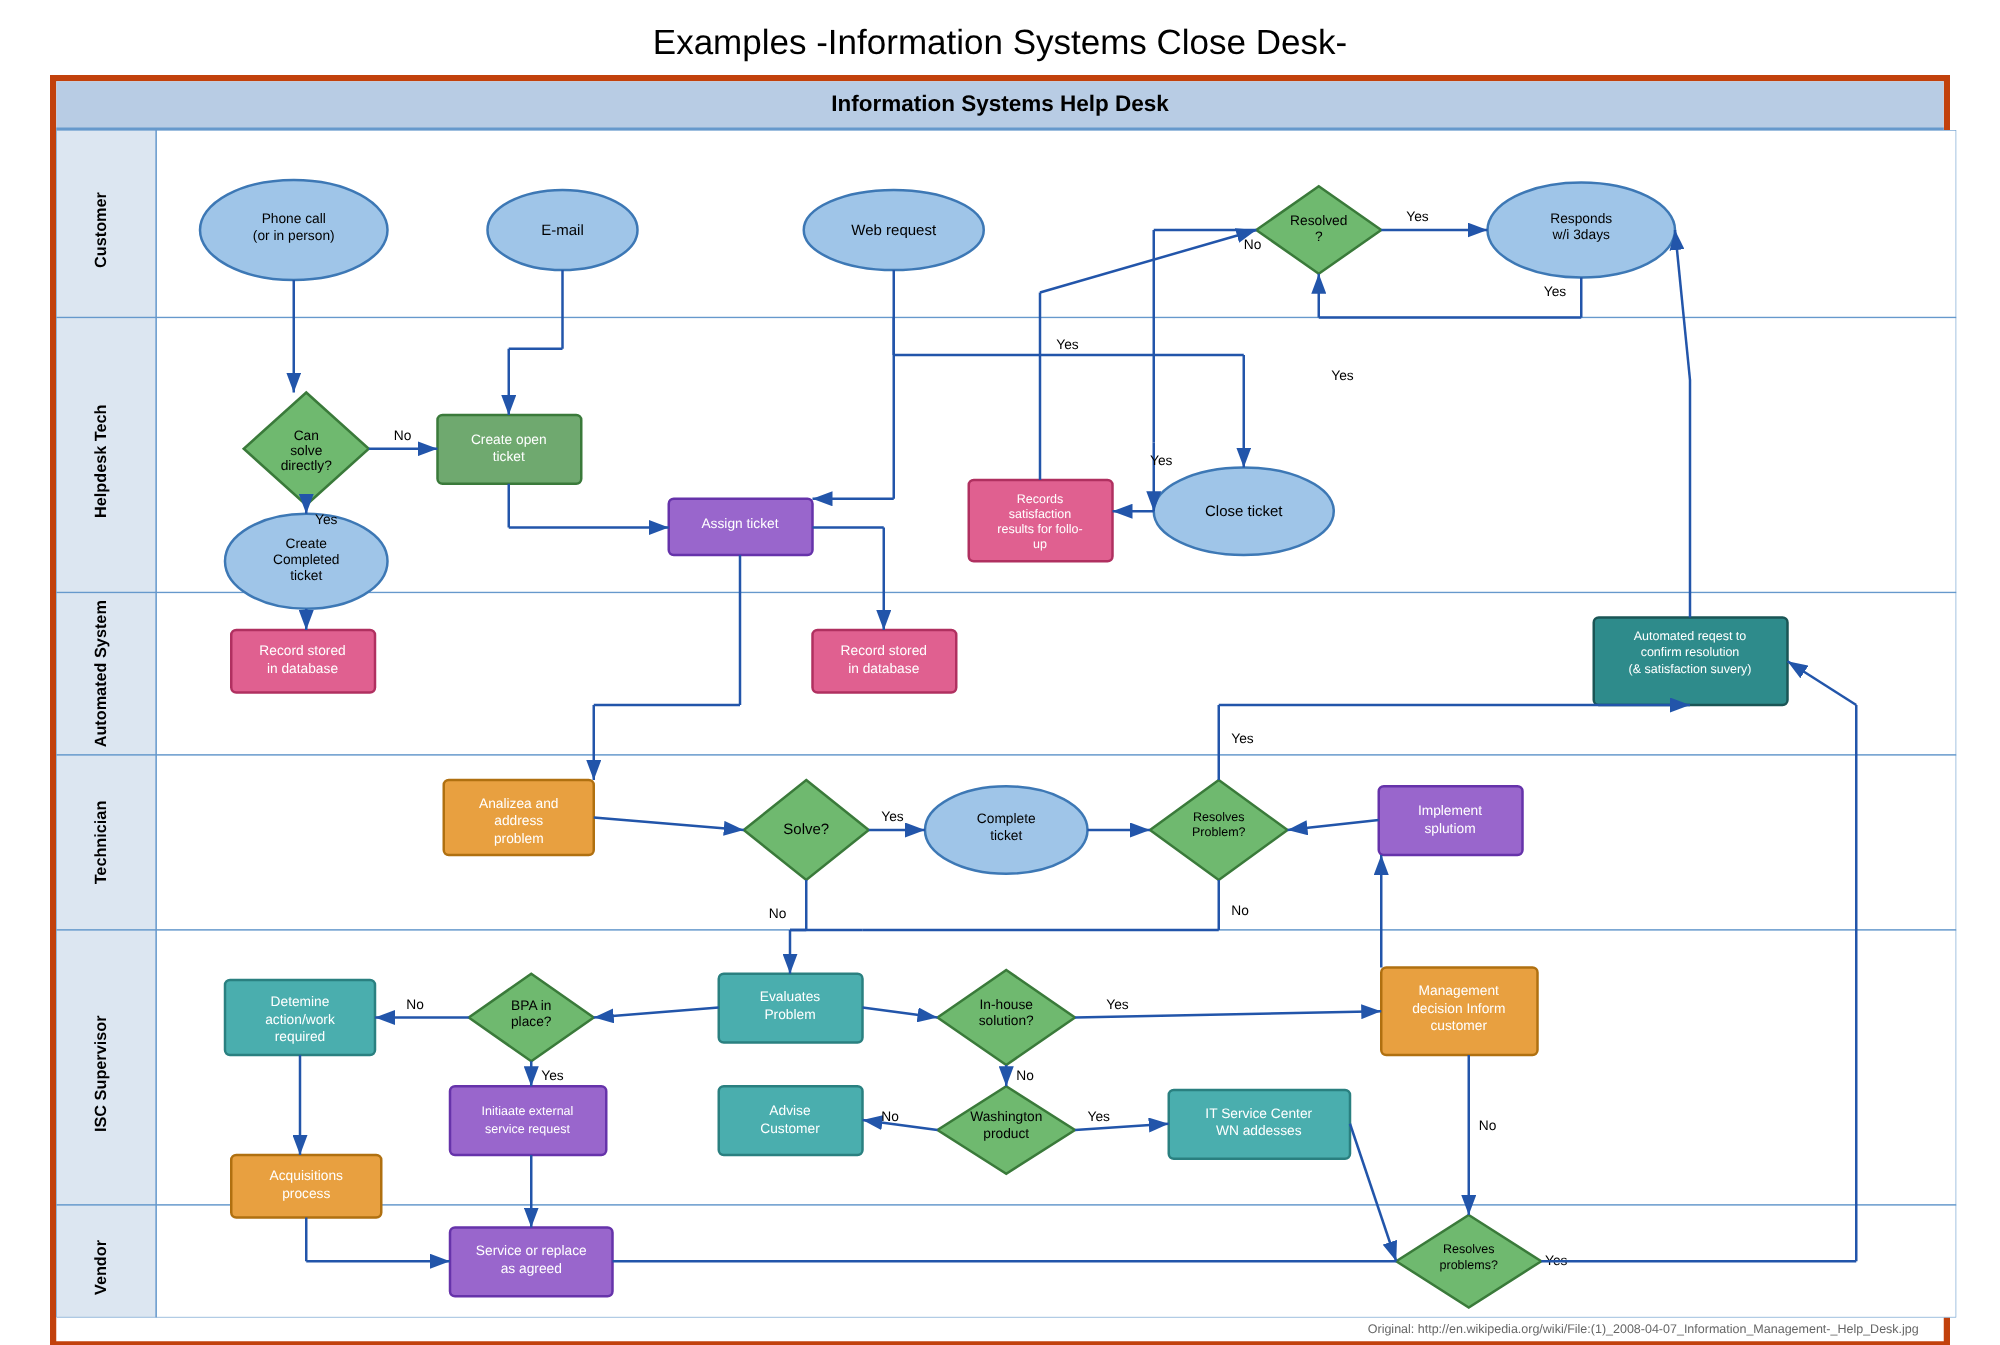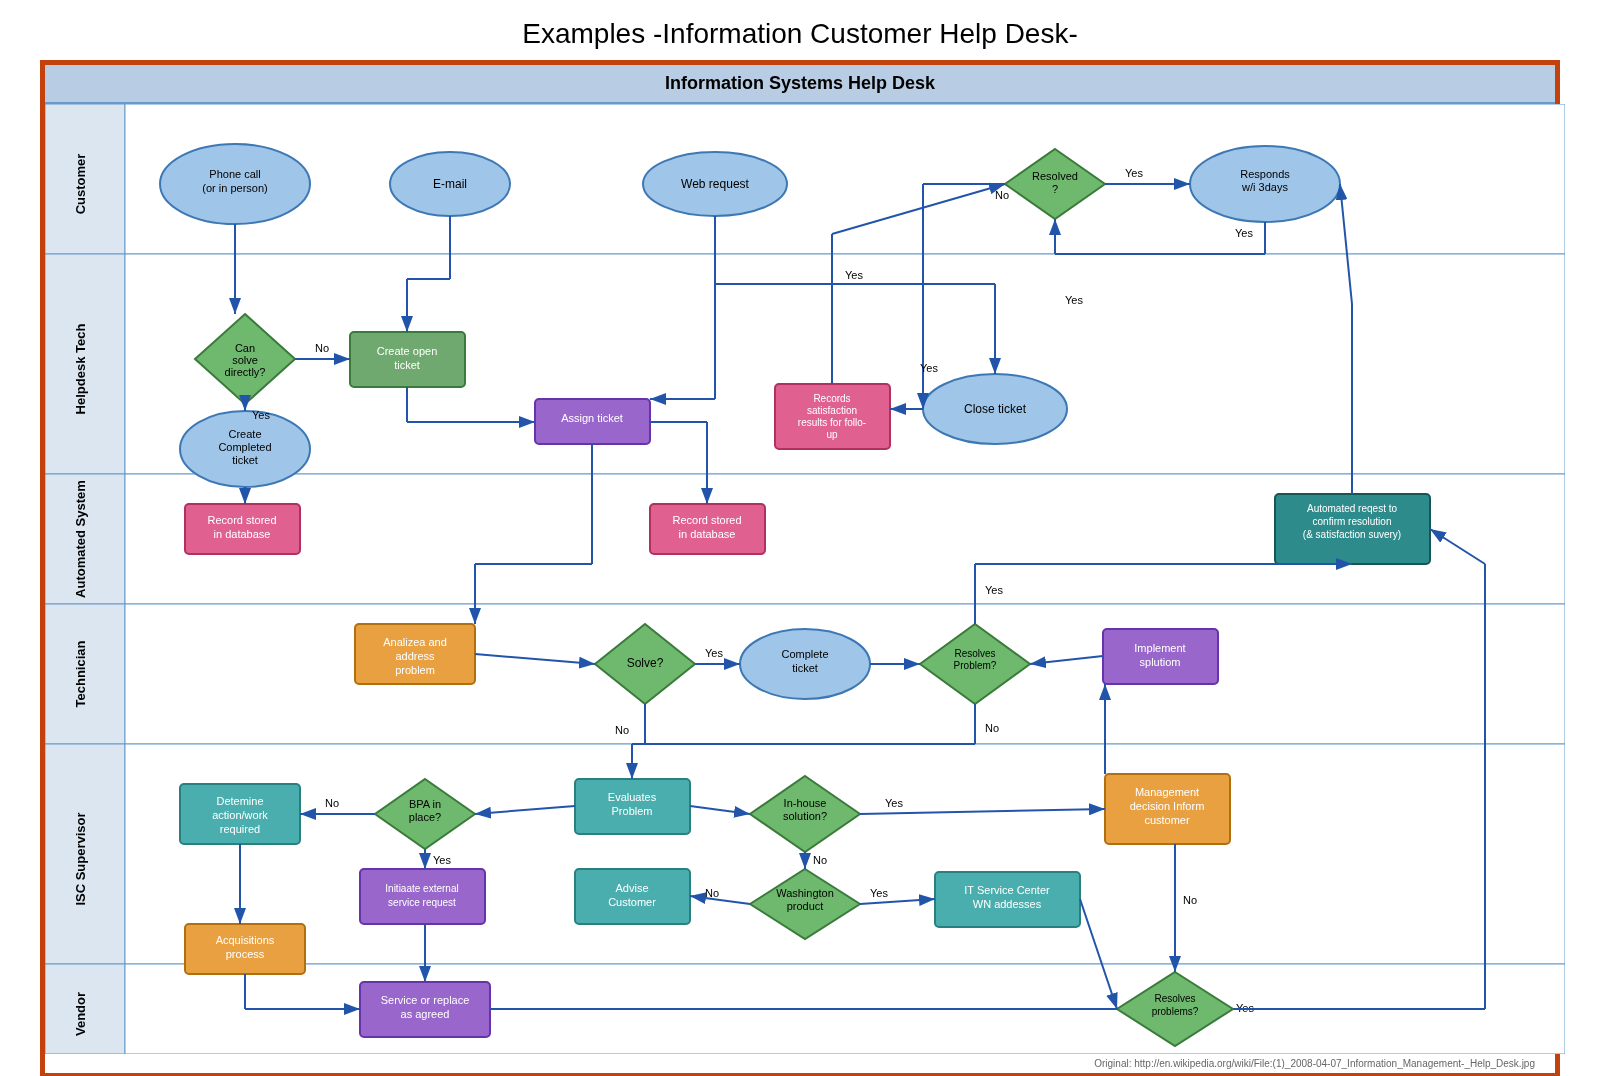--- a/index.html
+++ b/index.html
@@ -36,21 +36,21 @@
     .footer-note {
       text-align: right;
       font-size: 10px;
       color: #666;
       padding: 4px 20px;
     }
   </style>
 </head>
 <body>
 
-<div class="page-title">Examples -Information Customer Help Desk-</div>
+<div class="page-title">Examples -Information Systems Close Desk-</div>
 
 <div class="diagram-wrapper">
   <div class="diagram-header">Information Systems Help Desk</div>
 
   <div class="diagram-body">
 
     <svg viewBox="0 0 1520 950" width="1520" height="950" style="display:block; background:white;">
 
       <rect x="0" y="0" width="80" height="150" fill="#dce6f1" stroke="#6699cc" stroke-width="1"></rect>
       <rect x="80" y="0" width="1440" height="150" fill="white" stroke="#6699cc" stroke-width="1"></rect>

